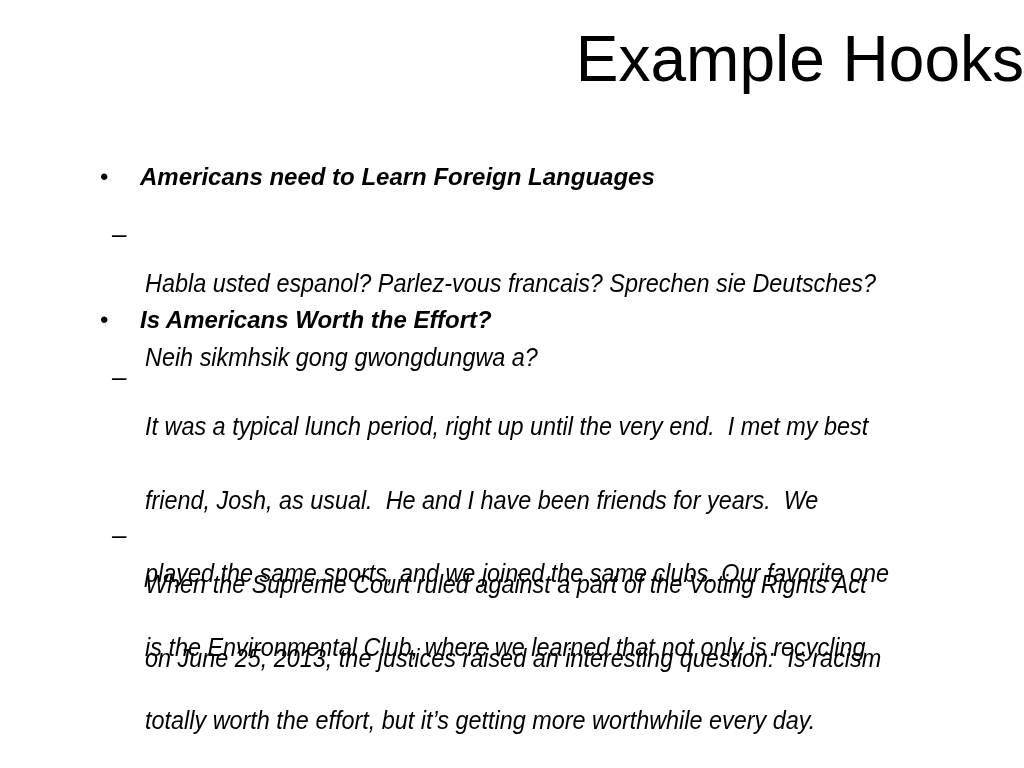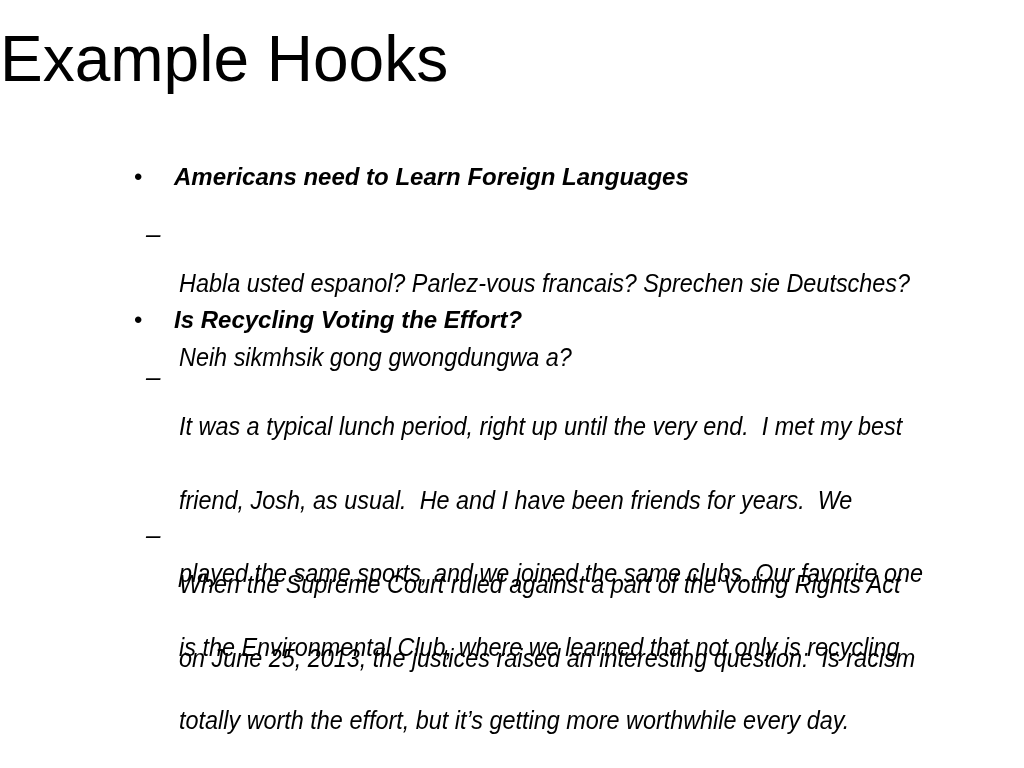--- a/index.html
+++ b/index.html
@@ -11,28 +11,28 @@
     color: #000000;
     font-family: "Liberation Sans", sans-serif;
     overflow: hidden;
   }
   .title {
     position: absolute;
     top: 22px;
     left: 0;
     right: 0;
     margin: 0;
-    text-align: left;
+    text-align: right;
     font-size: 64px;
     line-height: 74px;
     font-weight: 400;
     font-style: normal;
     letter-spacing: 0;
   }
-  .block { position: absolute; left: 0; right: 0; padding-left: 34px; }
+  .block { position: absolute; left: 0; right: 0; }
   .block-1 { top: 138px; }
   .block-2 { top: 281px; }
   .block-3 { top: 517px; }
   .h-row {
     margin-left: 60px;
     font-size: 24px;
     line-height: 26px;
     font-weight: 700;
     font-style: italic;
     white-space: pre;
@@ -79,21 +79,21 @@
       <span class="dash">–</span>
       <div class="lines">
         <div class="line">Habla usted espanol? Parlez-vous francais? Sprechen sie Deutsches?</div>
         <div class="line">Neih sikmhsik gong gwongdungwa a?</div>
       </div>
     </div>
   </section>
 
   <section class="block block-2">
     <div class="h-row">
-      <span class="bullet">•</span><span>Is Recycling Voting the Effort?</span>
+      <span class="bullet">•</span><span>Is Americans Worth the Effort?</span>
     </div>
     <div class="sub">
       <span class="dash">–</span>
       <div class="lines">
         <div class="line">It was a typical lunch period, right up until the very end.  I met my best</div>
         <div class="line">friend, Josh, as usual.  He and I have been friends for years.  We</div>
         <div class="line">played the same sports, and we joined the same clubs. Our favorite one</div>
         <div class="line">is the Environmental Club, where we learned that not only is recycling</div>
         <div class="line">totally worth the effort, but it’s getting more worthwhile every day.</div>
         

